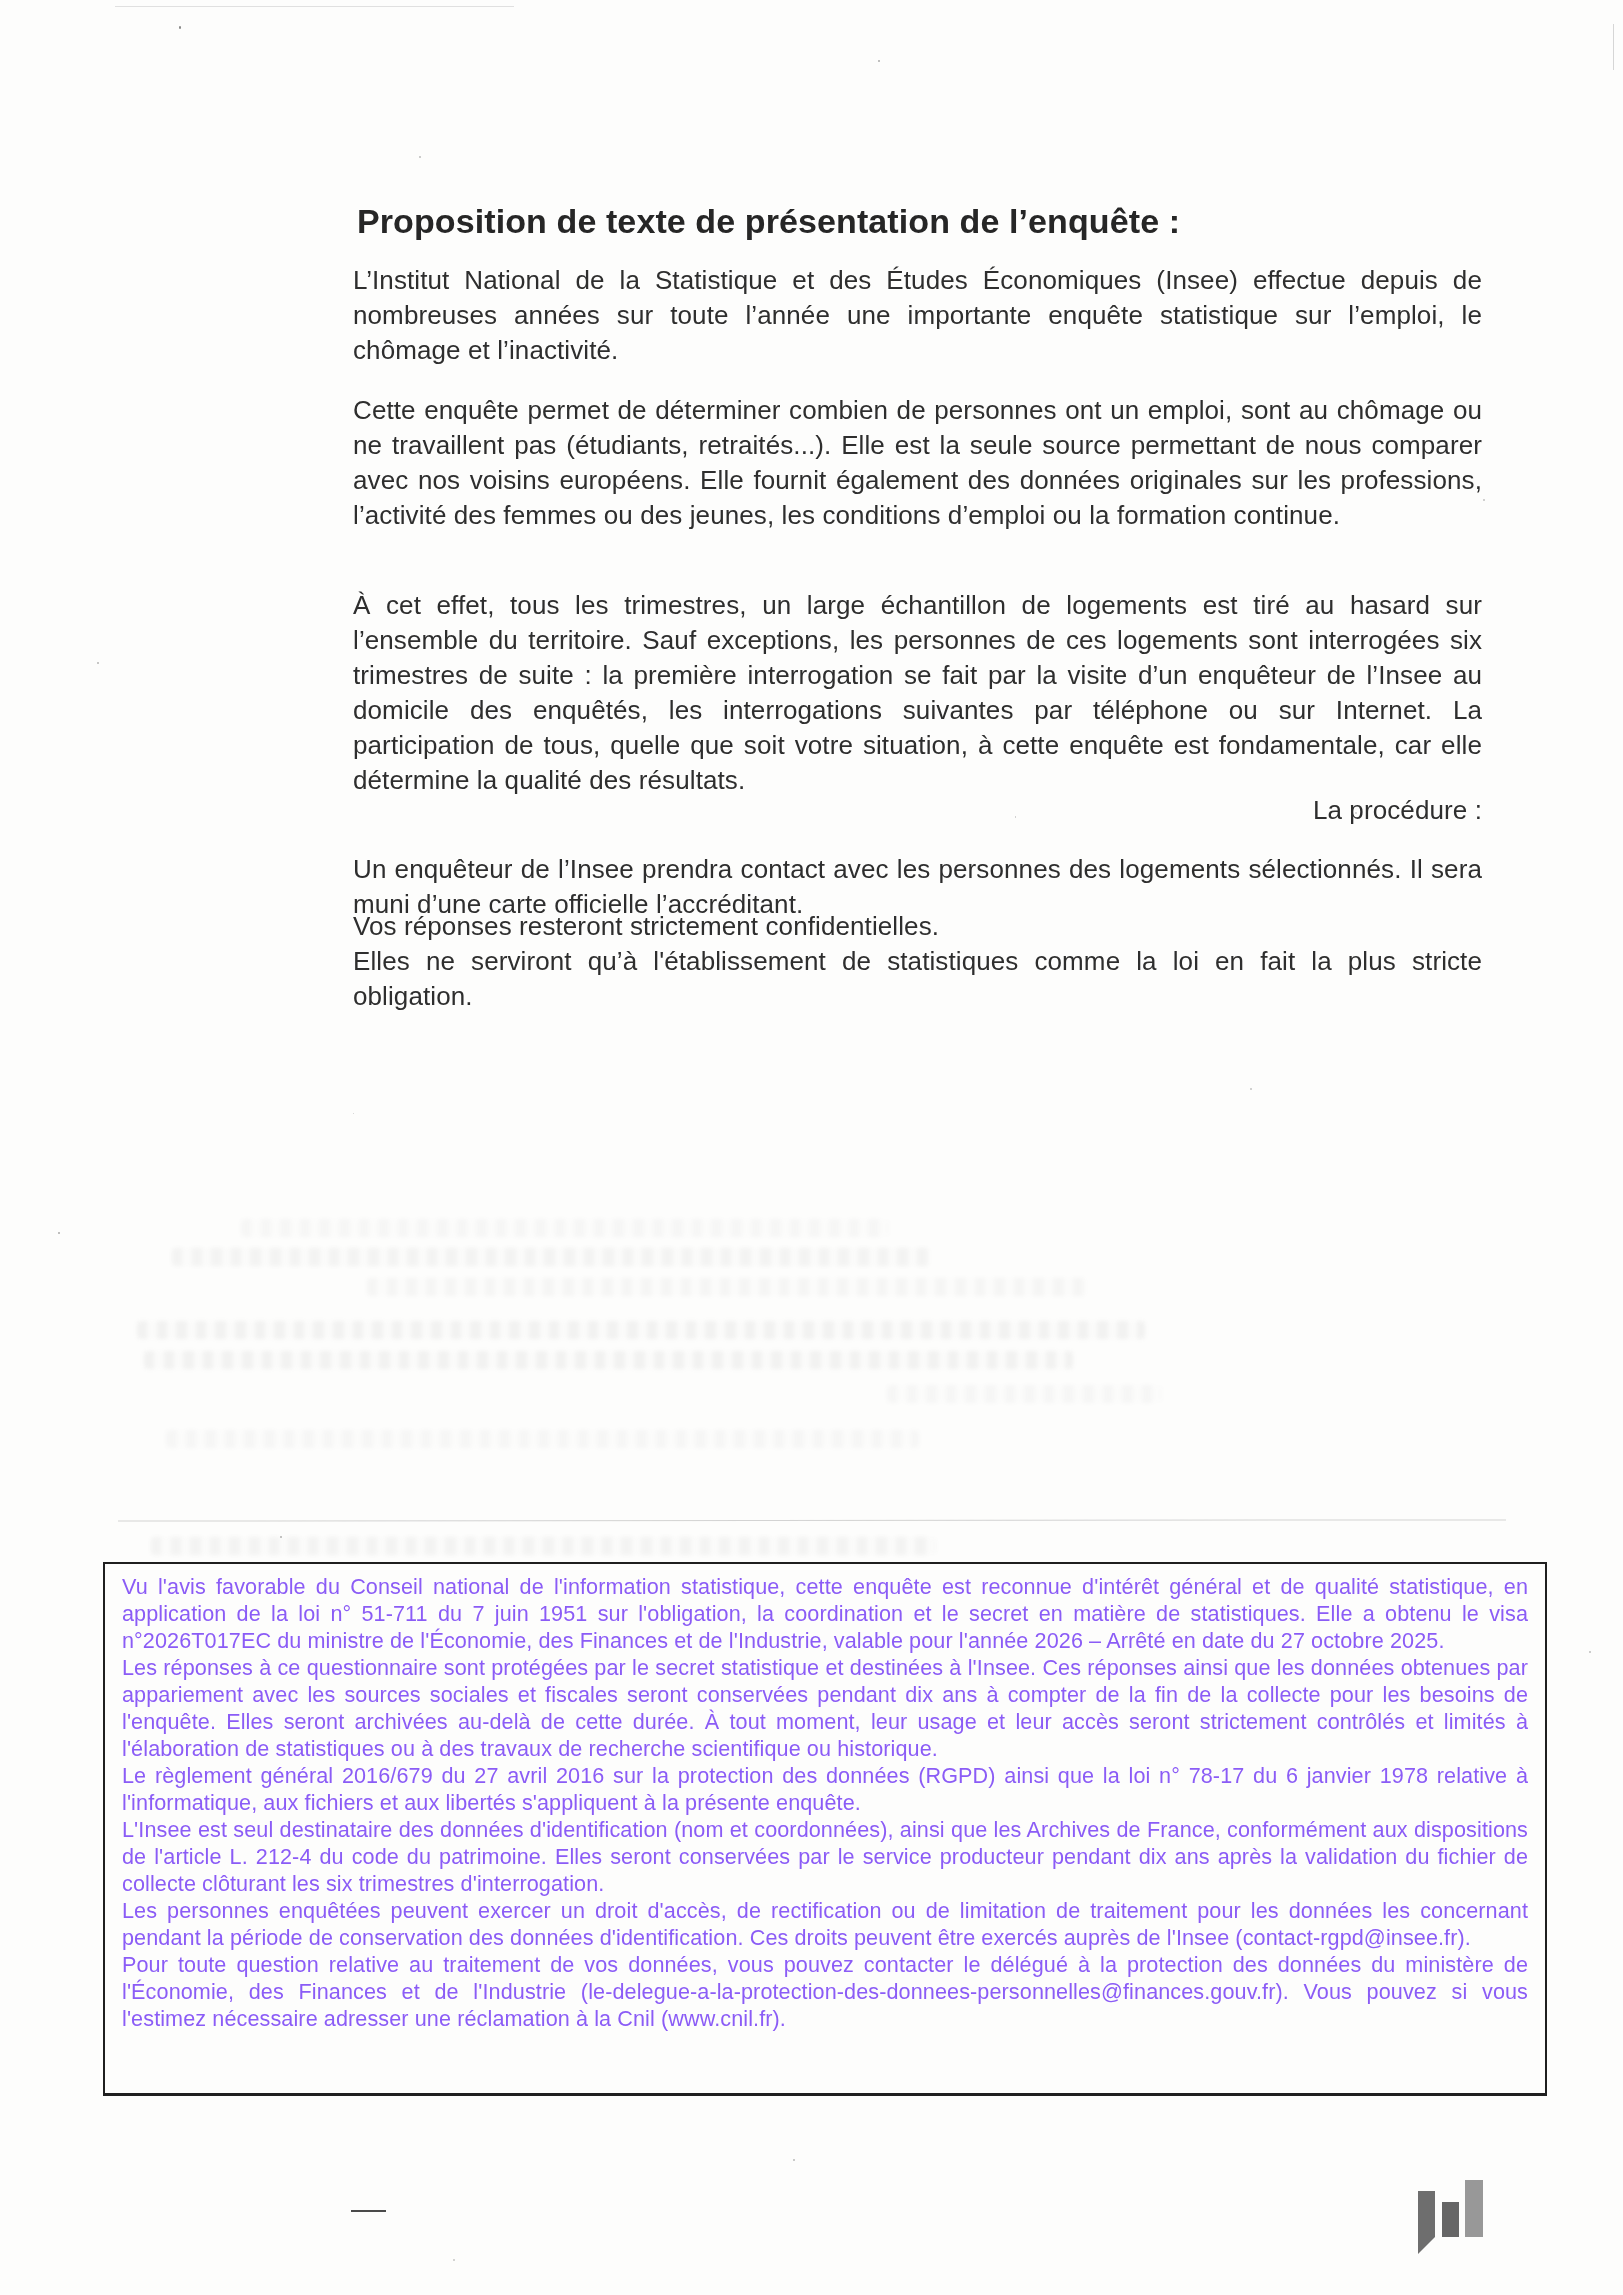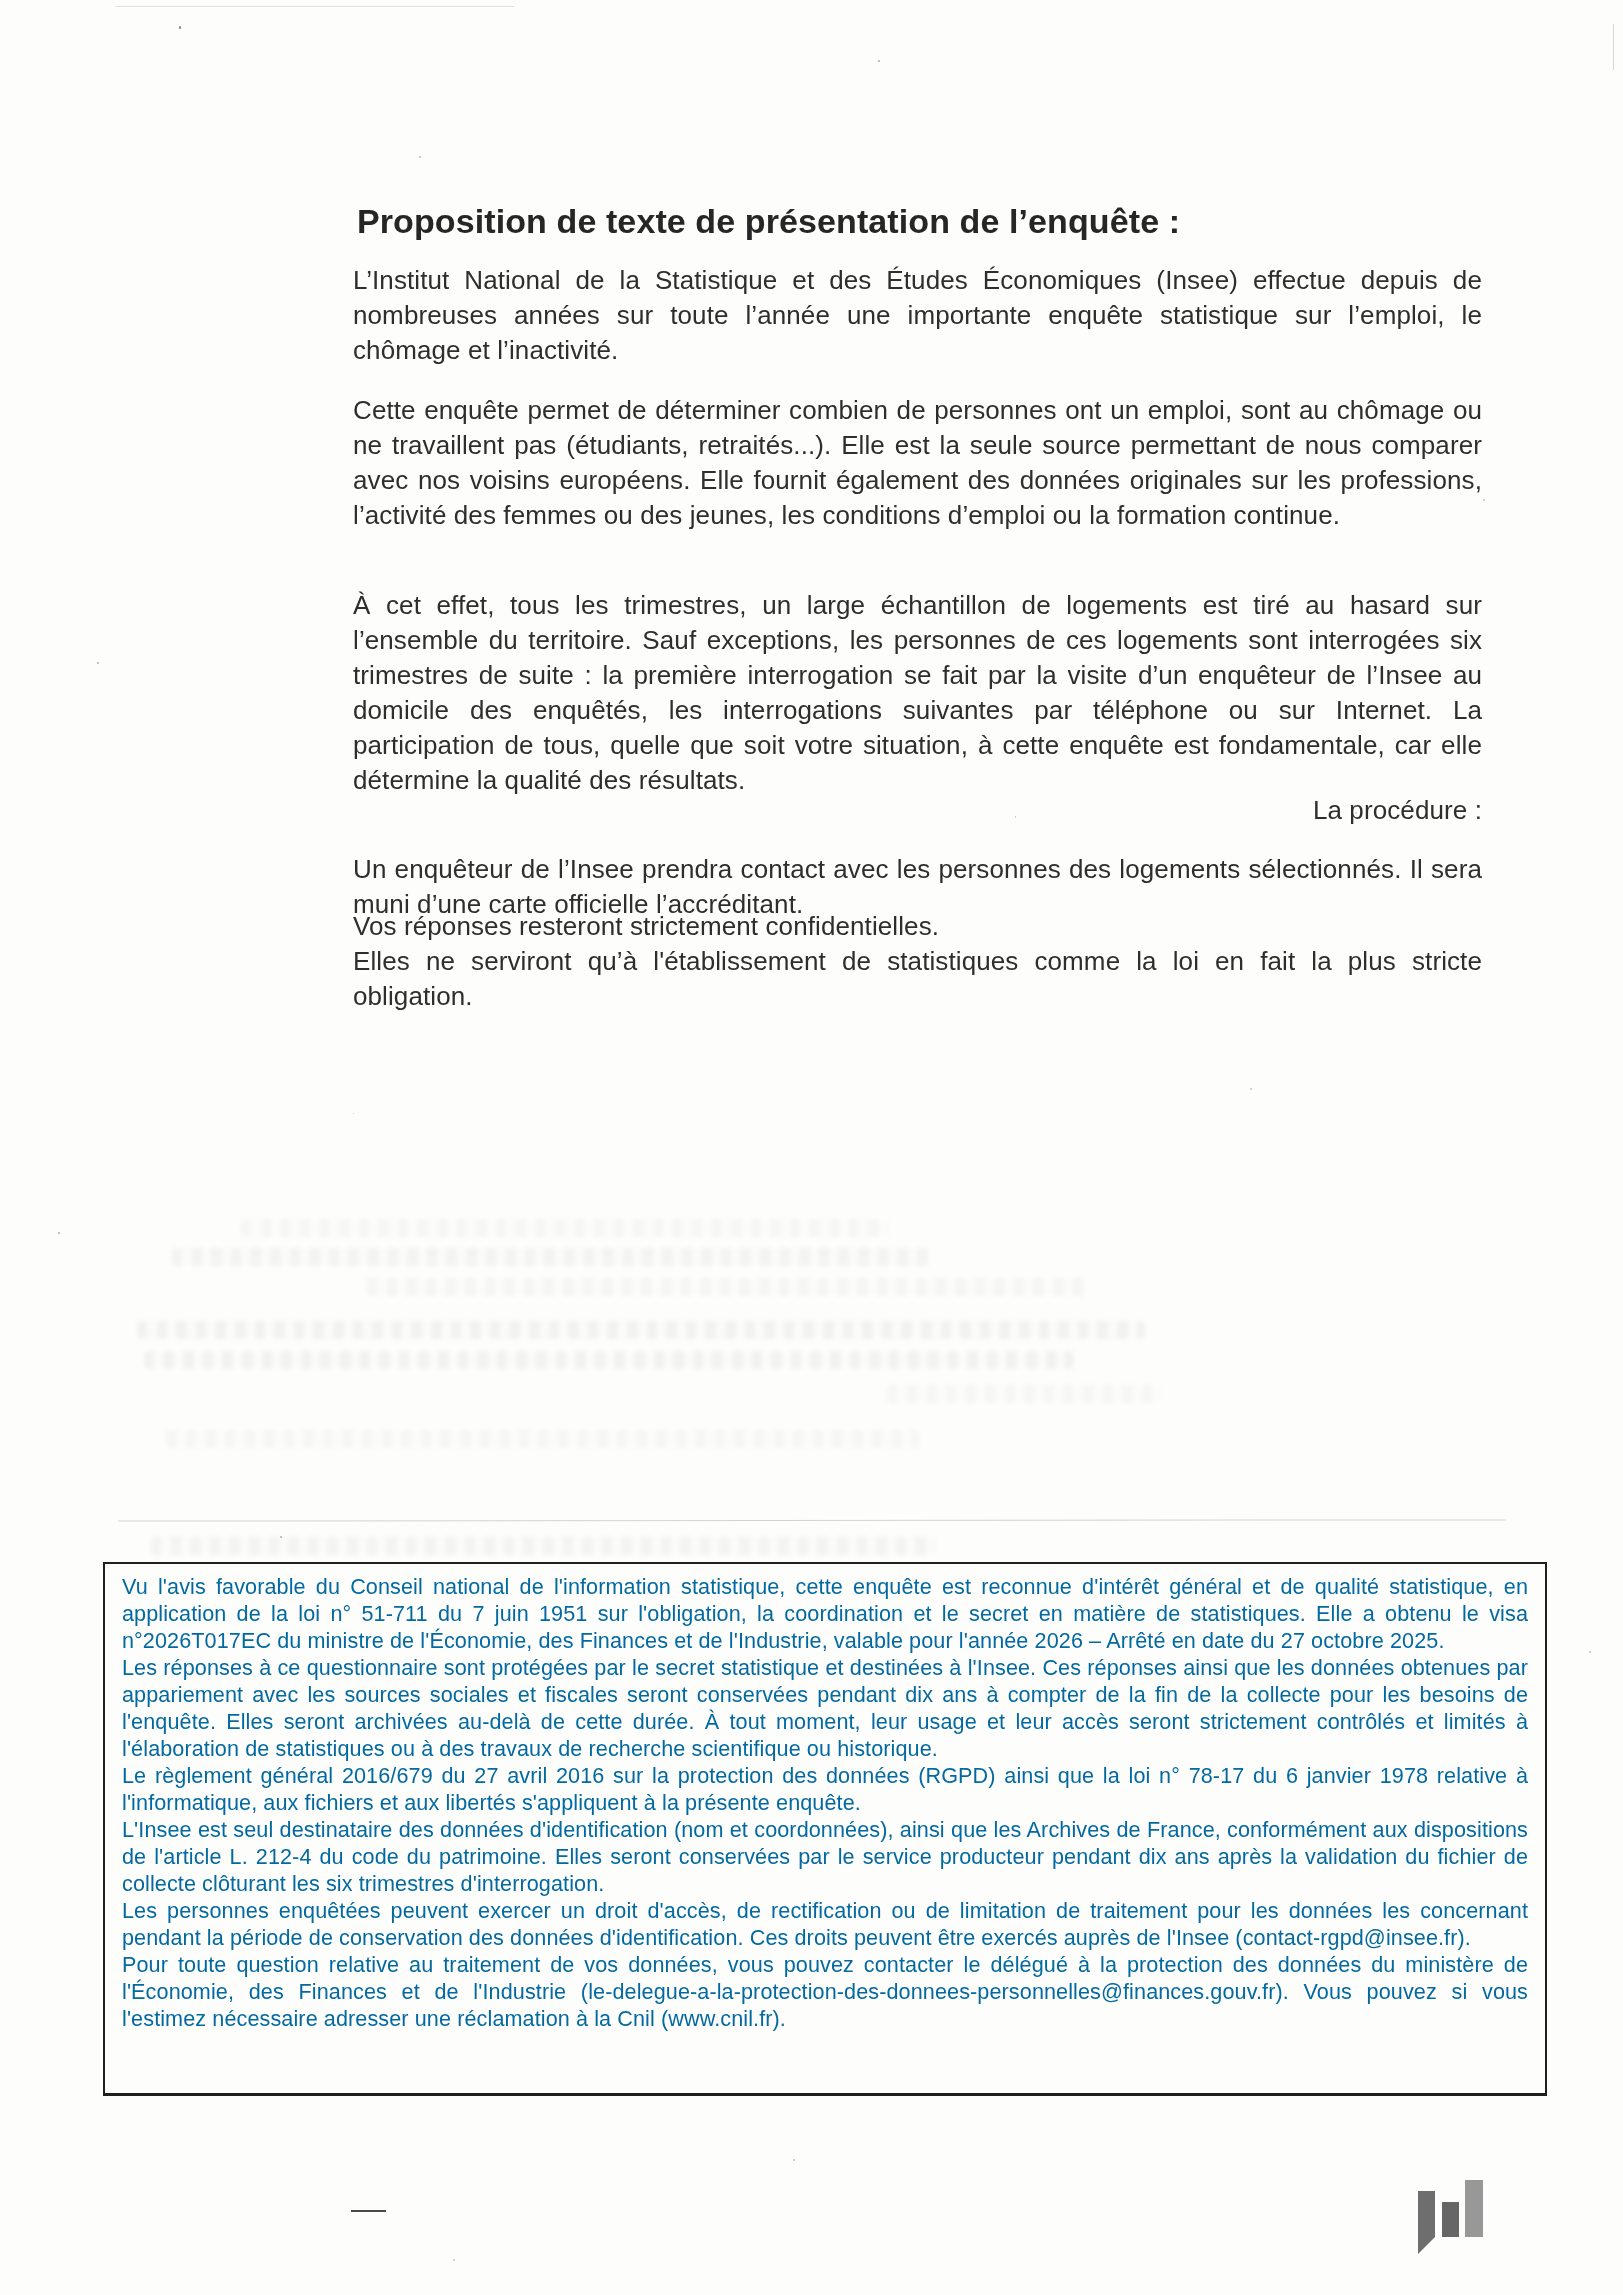--- a/index.html
+++ b/index.html
@@ -47,21 +47,21 @@
     box-sizing: border-box;
     border: 2px solid #1f1f1f;
     border-bottom-width: 3.3px;
     padding: 8.5px 17px 6.5px 17px;
     background: transparent;
   }
   .legal-box p {
     margin: 0;
     font-size: 21.6px; line-height: 27px;
     text-align: justify;
-    color: #0369a1;
+    color: #8b5cf6;
     letter-spacing: 0.1px;
   }
 
   
   .ghost {
     position: absolute;
     height: 18.3px;
     background: repeating-linear-gradient(90deg,
       rgba(125,125,125,0.16) 0px, rgba(125,125,125,0.16) 10.5px,
       rgba(125,125,125,0.03) 10.5px, rgba(125,125,125,0.03) 19.6px);

